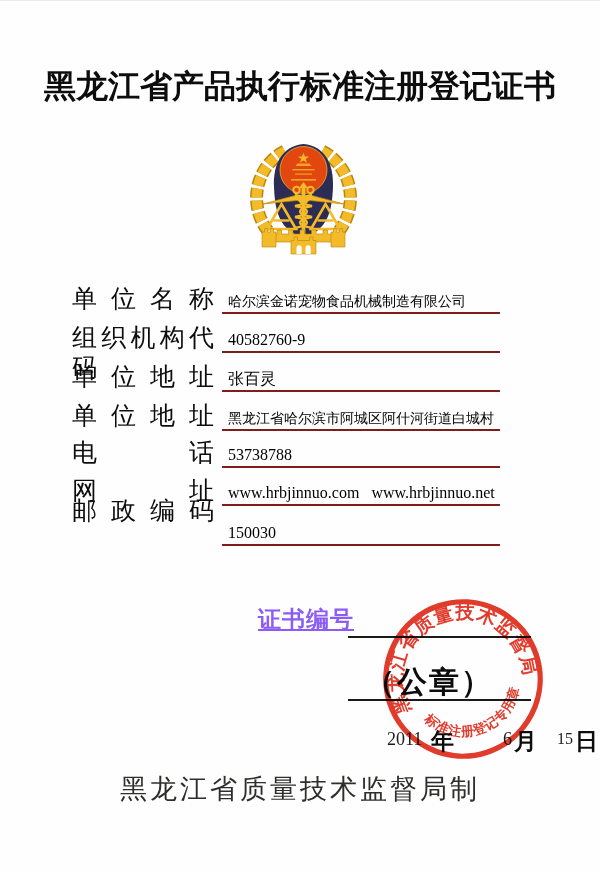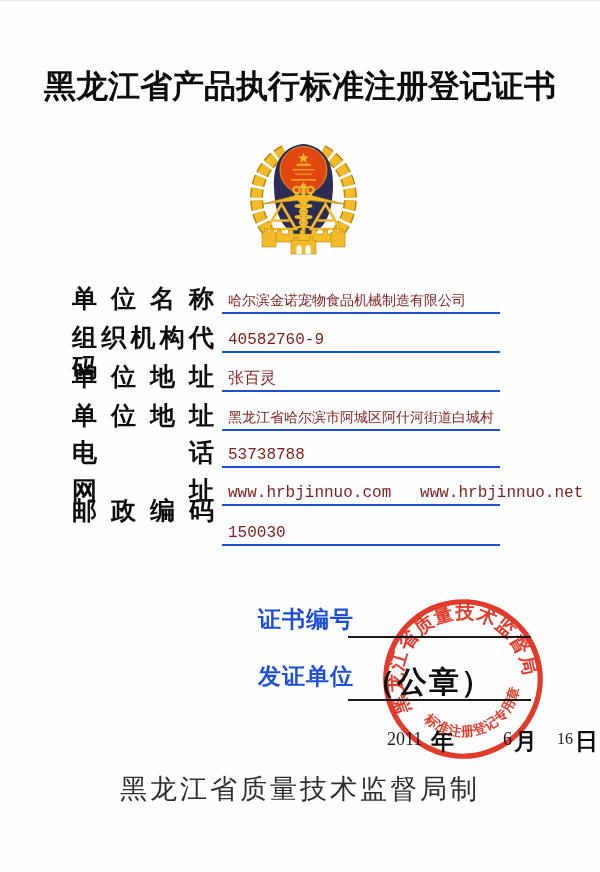--- a/index.html
+++ b/index.html
@@ -23,40 +23,40 @@
   }
   .emblem {
     position: absolute;
     left: 238px; top: 138px;
     width: 131px; height: 122px;
   }
   .field-row { position: absolute; left: 0; width: 600px; }
   .field-label {
     position: absolute;
     left: 72px; width: 142px; height: 30px;
-    font-size: 25px; font-weight: bold; line-height: 30px;
+    font-size: 25px; font-weight: normal; line-height: 30px;
     color: #0d0d0d;
     text-align: justify;
     text-align-last: justify;
   }
   .field-value {
     position: absolute;
     left: 222px; width: 278px; height: 26px;
-    border-bottom: 2px solid #1d4ed8;
+    border-bottom: 2px solid #7f1d1d;
     font-size: 16px; line-height: 26px;
     padding-left: 6px;
     white-space: nowrap;
-    color: #7f1d1d;
-    font-family: Liberation Mono, monospace;
+    color: #000000;
   }
   .field-value.small { font-size: 14px; line-height: 27px; }
   .cert-label {
     position: absolute; left: 258px;
     font-size: 23px; font-weight: bold; letter-spacing: 1px;
-    color: #1d4ed8;
+    color: #8b5cf6;
+    text-decoration: underline;
   }
   .cert-line {
     position: absolute; left: 348px; width: 183px; height: 24px;
     border-bottom: 2px solid #1a1a1a;
     font-size: 16px; line-height: 24px; padding-left: 6px;
   }
   .seal-placeholder {
     position: absolute; left: 365px; top: 661px;
     font-size: 30px; font-weight: bold; letter-spacing: 2px;
     color: #0d0d0d; z-index: 2;
@@ -149,30 +149,29 @@
     <div class="field-value" style="top:479px">www.hrbjinnuo.com&nbsp;&nbsp;&nbsp;www.hrbjinnuo.net</div>
   </div>
   <div class="field-row">
     <div class="field-label" style="top:495px">邮政编码</div>
     <div class="field-value" style="top:519px">150030</div>
   </div>
 
   <div class="cert-label" style="top:603px">证书编号</div>
   <div class="cert-line" style="top:613px"></div>
 
-  <div class="cert-label" style="top:660px">发证单位</div>
   <div class="cert-line" style="top:676px"></div>
   <div class="seal-placeholder">（公章）</div>
 
   <div class="date-row">
     <span class="date-num" style="left:387px; top:728px">2011</span>
     <span class="date-unit" style="left:431px; top:725px">年</span>
     <span class="date-num" style="left:503px; top:728px">6</span>
     <span class="date-unit" style="left:514px; top:725px">月</span>
-    <span class="date-num" style="left:557px; top:729px; font-size:16px">16</span>
+    <span class="date-num" style="left:557px; top:729px; font-size:16px">15</span>
     <span class="date-unit" style="left:575px; top:725px">日</span>
   </div>
 
   <svg class="seal" viewBox="0 0 170 170" xmlns="http://www.w3.org/2000/svg">
     <g transform="rotate(-18 85 85)">
       <circle cx="85" cy="85" r="79" fill="none" stroke="#e02a1a" stroke-width="5.5"></circle>
       <defs>
         <path id="sealTopArc" d="M 25.1,101 A 62,62 0 1 1 144.9,101"></path>
         <path id="sealBottomArc" d="M 33.5,112 A 58,58 0 0 0 136.5,112"></path>
       </defs>

